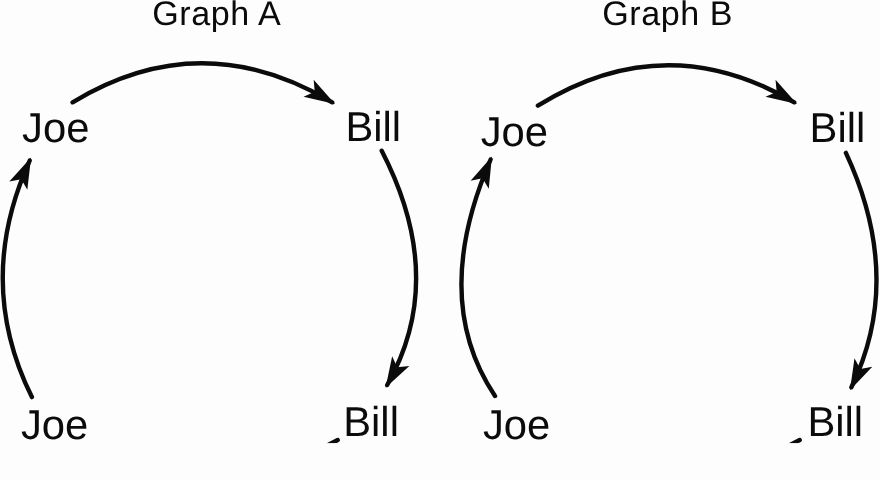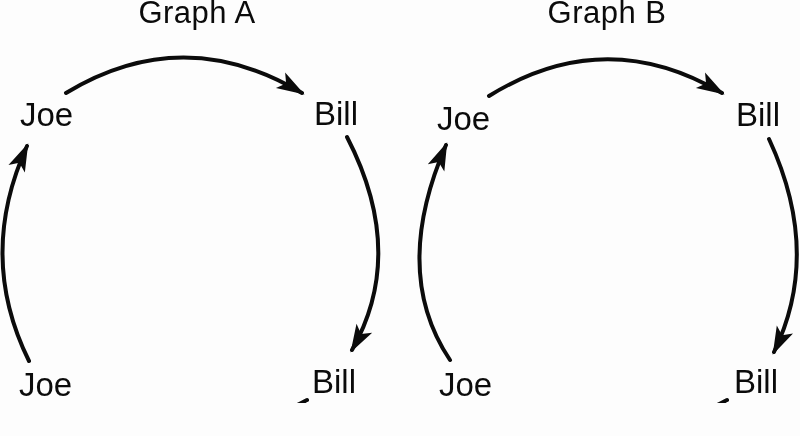--- a/index.html
+++ b/index.html
@@ -35,21 +35,21 @@
     top: -5px;
     width: 220px;
     font-size: 31px;
     line-height: 1.15;
     text-align: center;
     letter-spacing: 0.5px;
     white-space: nowrap;
   }
   .node-label {
     position: absolute;
-    font-size: 33px;
+    font-size: 38px;
     line-height: 1.15;
     white-space: nowrap;
   }
   
   .ga-title       { left: 87px; }
   .ga-joe-top     { left: 20px;  top: 96px;  }
   .ga-bill-top    { left: 314px; top: 95px;  }
   .ga-bill-bottom { left: 312px; top: 363px; }
   .ga-joe-bottom  { left: 19px;  top: 366px; }
   

